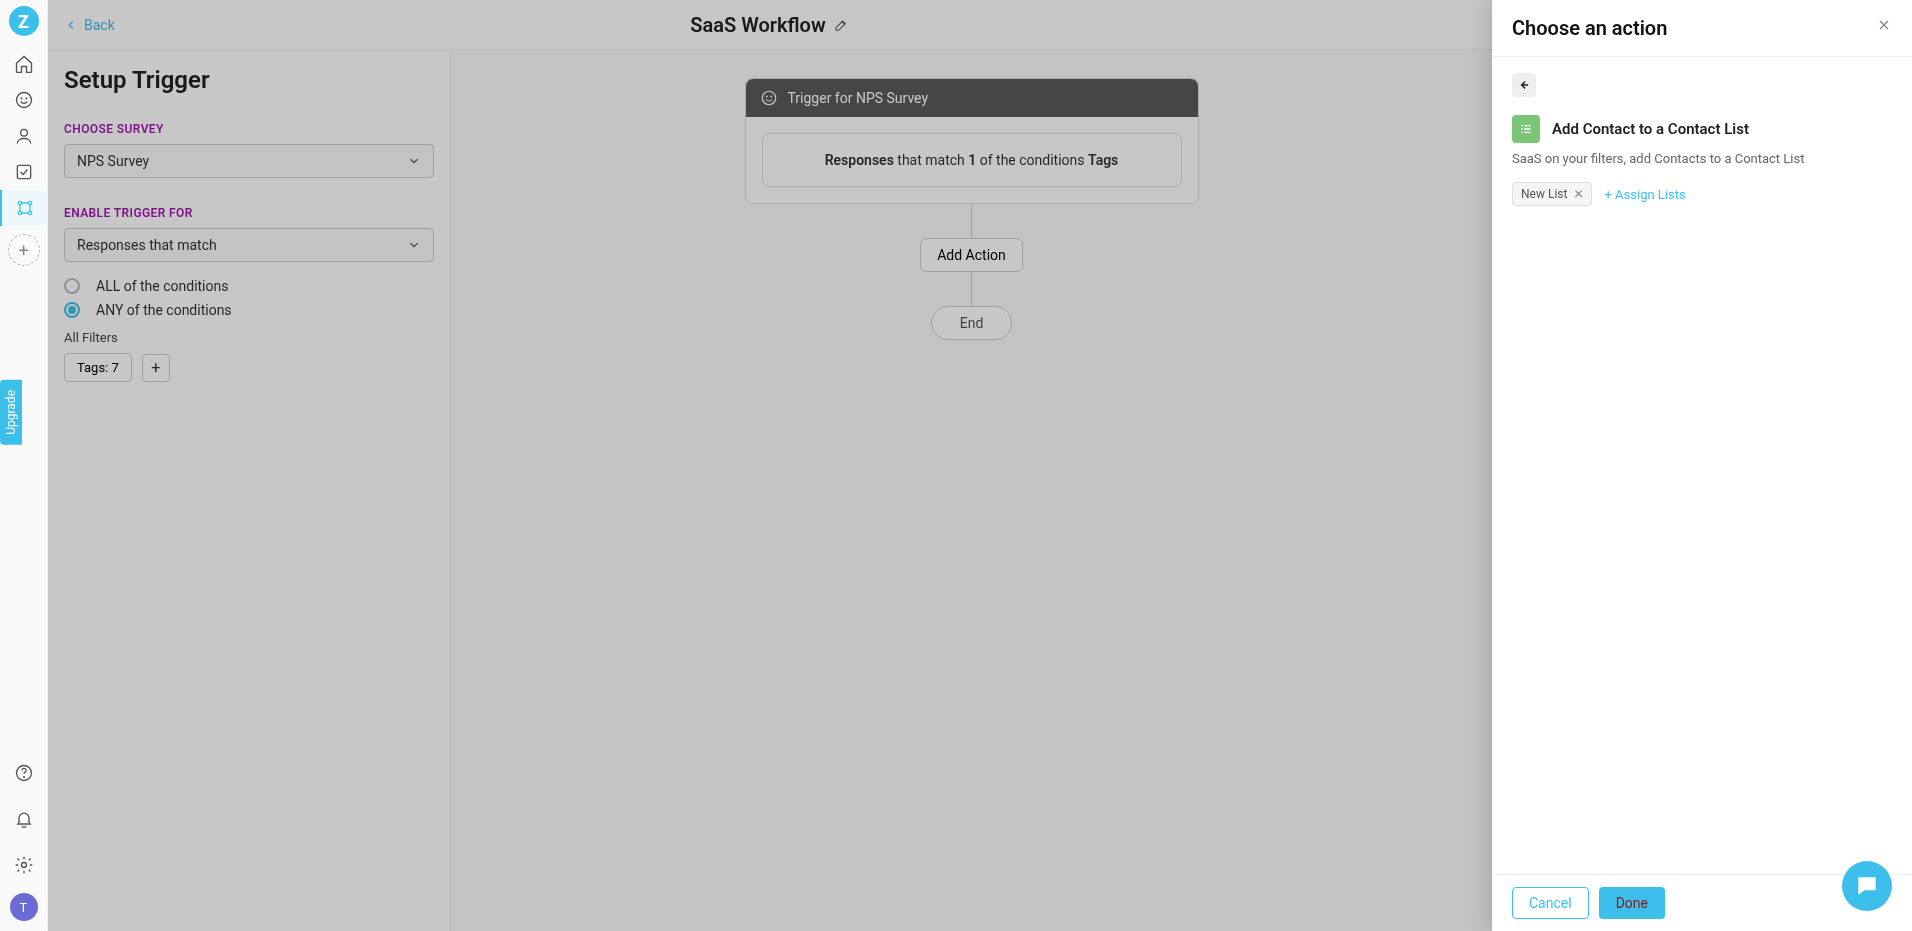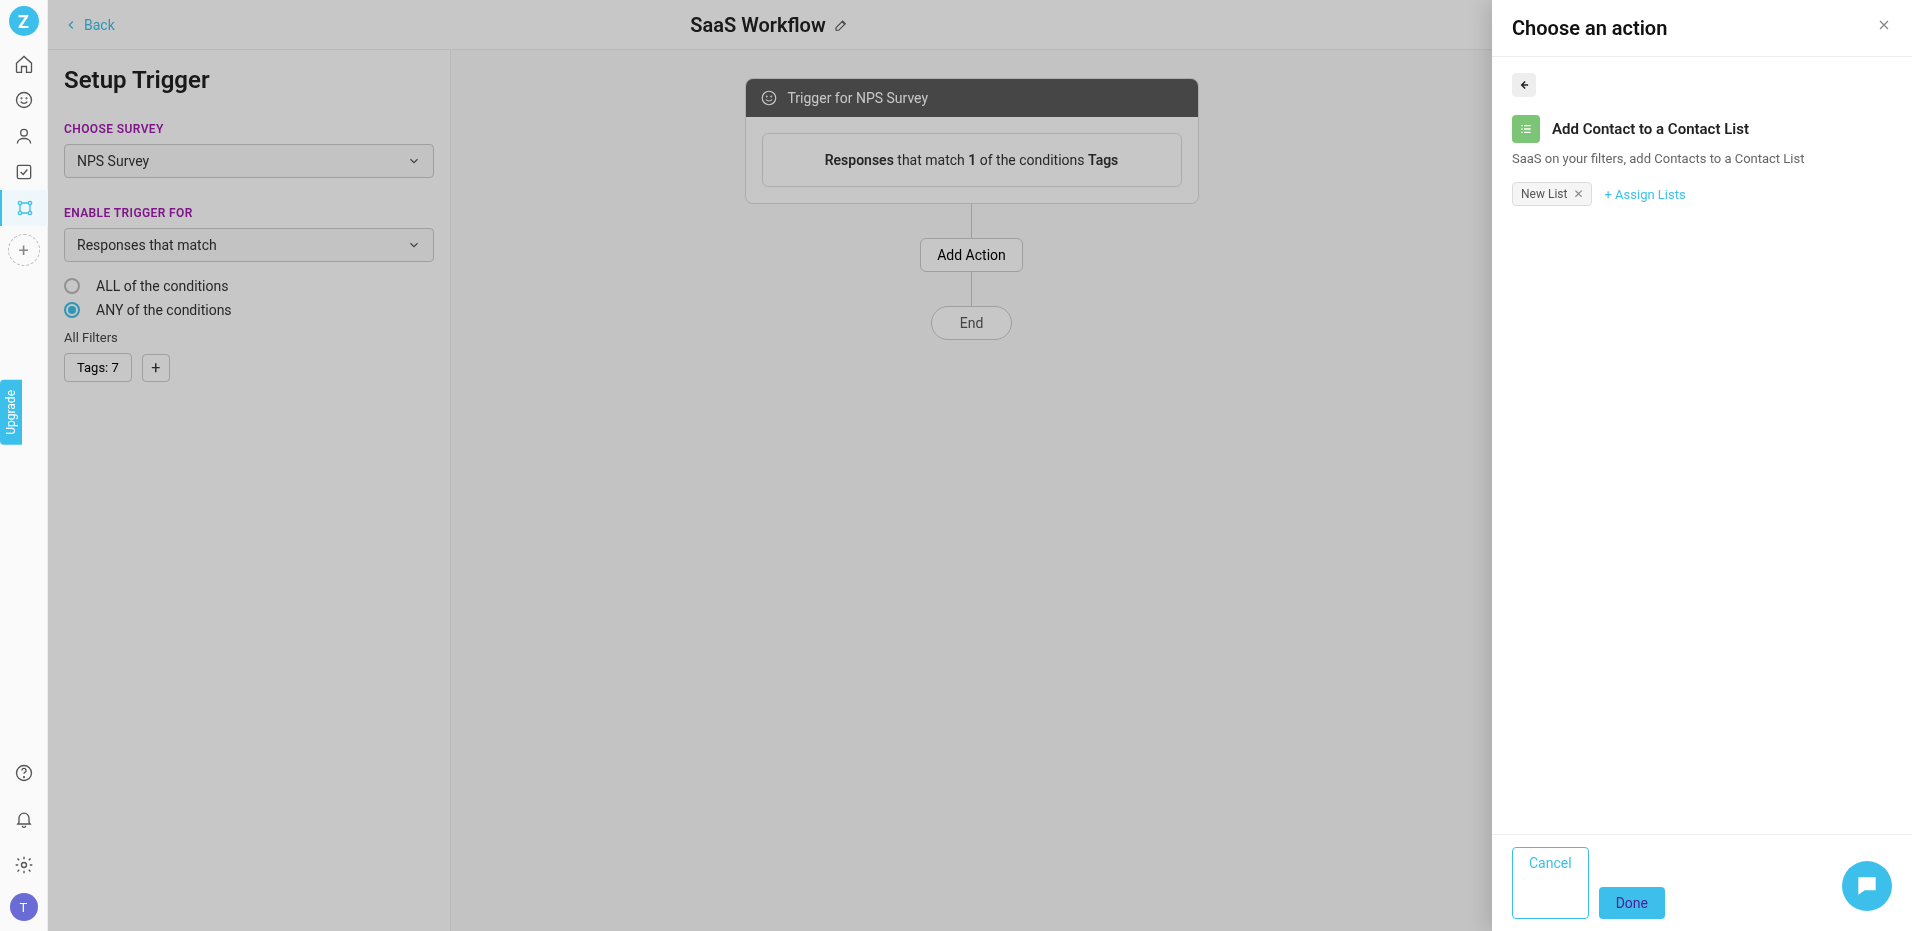--- a/index.html
+++ b/index.html
@@ -181,21 +181,21 @@
     .assign-link { color: #3cc0eb; font-size: 13px; cursor: pointer; }
     .drawer-foot {
       padding: 12px 20px; border-top: 1px solid #eee;
       display: flex; gap: 10px;
     }
     .btn {
       padding: 7px 16px; border-radius: 4px; font-size: 14px; cursor: pointer;
       border: 1px solid transparent;
     }
     .btn-cancel { background: #fff; color: #3cc0eb; border-color: #3cc0eb; }
-    .btn-done { background: #3cc0eb; color: #4c1d95; margin-top: 40px; }
+    .btn-done { background: #3cc0eb; color: #7f1d1d; }
 
     
     .scrim {
       position: absolute; inset: 0;
       background: rgba(0,0,0,0.22);
       z-index: 10;
       pointer-events: none;
     }
 
     

